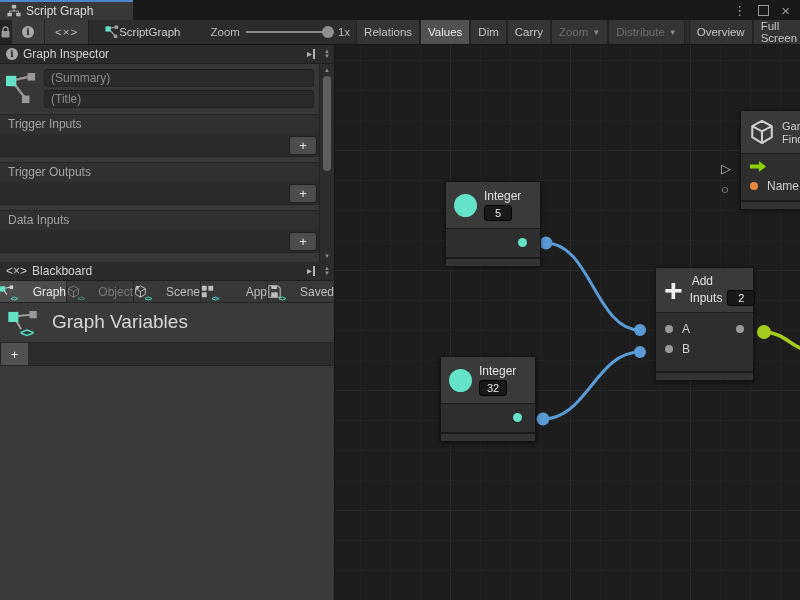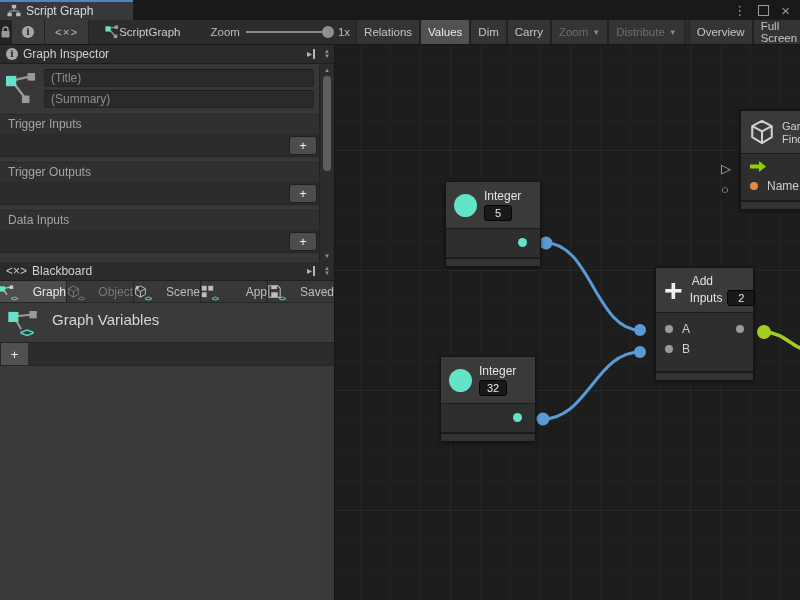--- a/index.html
+++ b/index.html
@@ -52,21 +52,21 @@
   .vscroll .thumb{width:8px;flex:0 0 95px;background:#5e5e5e;border-radius:4px;}
   .vscroll .trackfill{flex:1;}
   
   .bb-tabs{height:21px;display:flex;align-items:stretch;background:#383838;border-bottom:1px solid #262626;flex:none;}
   .bb-tab{flex:1;display:flex;align-items:center;justify-content:space-between;gap:4px;border-right:1px solid #262626;color:#bdbdbd;position:relative;}
   .bb-tab.active{background:#4d4d4d;color:#e8e8e8;}
   .bb-tab.disabled{color:#787878;}
   .tab-ico{position:relative;width:14px;height:14px;flex:none;}
   .tealmark{position:absolute;right:-3px;bottom:-3px;font-size:7px;font-weight:bold;color:#4fe0c4;letter-spacing:-1px;}
   .bb-info{flex:none;display:flex;gap:10px;padding:8px 8px 6px 8px;background:#3a3a3a;}
-  .bb-info-txt .t1{font-size:15px;color:#d6d6d6;margin-bottom:2px;}
+  .bb-info-txt .t1{font-size:19px;color:#d6d6d6;margin-bottom:2px;}
   .bb-info-txt .t2{font-size:12px;color:#ababab;}
   .newvar-row{flex:none;height:22px;background:#2c2c2c;border-top:1px solid #242424;border-bottom:1px solid #242424;display:flex;align-items:stretch;}
   .newvar-input{flex:1;background:transparent;border:none;outline:none;color:#8c8c8c;text-align:right;font-size:12px;padding-right:8px;font-family:"Liberation Sans",sans-serif;}
   .newvar-input::placeholder{color:#8c8c8c;opacity:1;}
   .newvar-add{width:27px;background:#515151;border-left:1px solid #242424;color:#ececec;display:flex;align-items:center;justify-content:center;font-size:13px;}
   .bb-fill{flex:1;background:#3a3a3a;}
   
   .canvas{position:absolute;left:335px;top:45px;width:465px;height:555px;overflow:hidden;background-color:#1d1d1d;
     background-image:
       linear-gradient(to right,#282828 1px,transparent 1px),
@@ -189,22 +189,22 @@
   <div class="inspector-body">
     <div class="insp-content">
       <div class="fields-row">
         <svg width="30" height="32" viewBox="0 0 32 34" style="flex:none;margin-top:4px;">
           <path d="M6 8 L24 4 M6 8 L20 26" stroke="#9a9a9a" stroke-width="2.4" fill="none"></path>
           <rect x="0" y="3" width="11" height="11" fill="#64e3c8"></rect>
           <rect x="23" y="0" width="8" height="8" fill="#9a9a9a"></rect>
           <rect x="17" y="24" width="8" height="8" fill="#9a9a9a"></rect>
         </svg>
         <div class="fields-col">
+          <input class="txt-field" type="text" placeholder="(Summary)" style="">
           <input class="txt-field" type="text" placeholder="(Title)" style="">
-          <input class="txt-field" type="text" placeholder="(Summary)" style="">
         </div>
       </div>
       <div class="section-label">Trigger Inputs</div>
       <div class="section-row">
         <div class="add-btn">+</div>
       </div>
       <div class="section-label" style="margin-top:5px;">Trigger Outputs</div>
       <div class="section-row">
         <div class="add-btn">+</div>
       </div>

